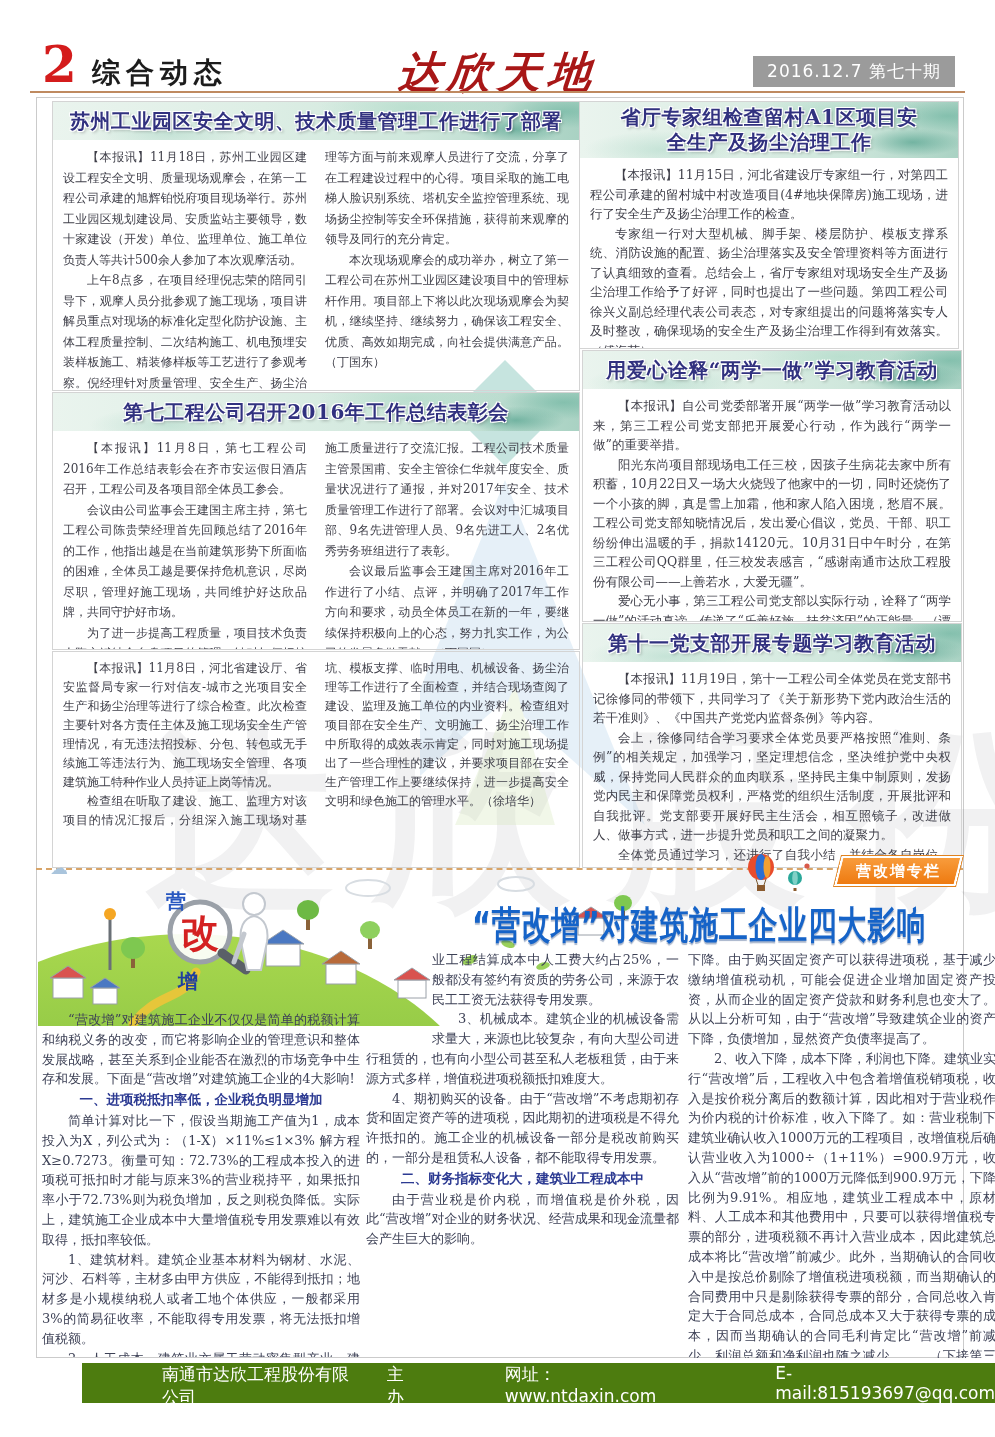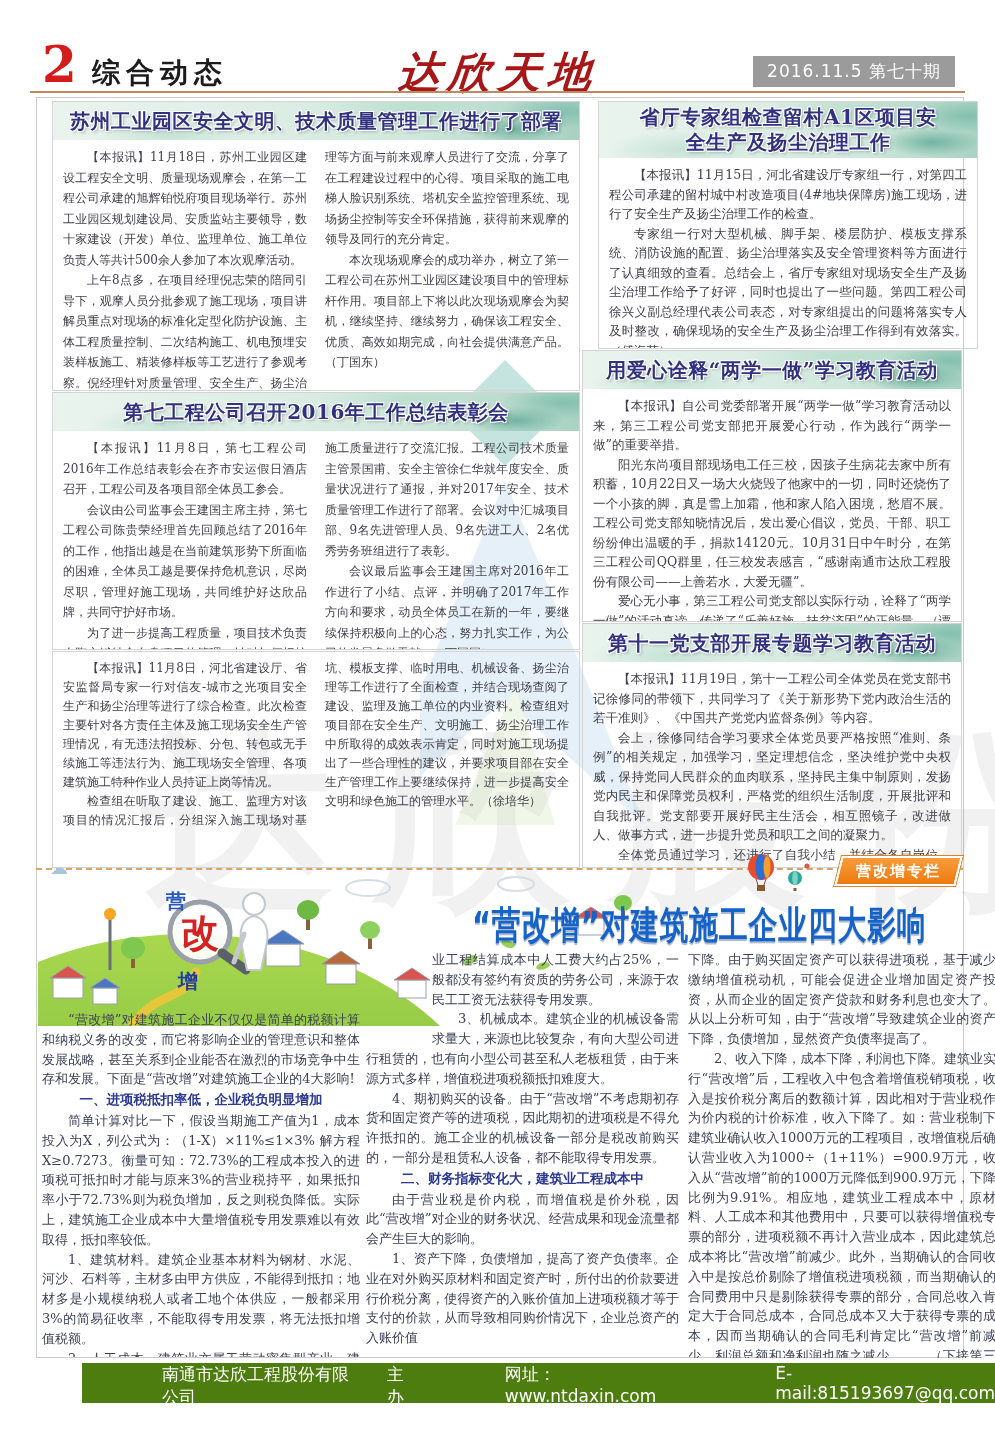--- a/index.html
+++ b/index.html
@@ -67,21 +67,21 @@
   .footerbar .f3{margin-left:88px;} .footerbar .f4{margin-left:92px;}
 </style>
 </head>
 <body>
 
 <div class="page">
 
   <div class="pageno">2</div>
   <div class="sectionname">综合动态</div>
   <div class="papertitle">达欣天地</div>
-  <div class="issuebox">2016.11.5 第七十期</div>
+  <div class="issuebox">2016.12.7 第七十期</div>
   <div class="mastrule"></div>
 
   <div class="frame"></div>
   <div class="wmtext">达欣股份</div>
   <svg class="wmlogo" width="230" height="480" viewBox="0 0 230 480">
     <polygon points="85,5 138,58 85,111 32,58" fill="#35a08e"></polygon>
     <path d="M85,125 L225,470 L85,345 L-55,470 Z" fill="#a8cde8"></path>
     <polygon points="95,330 135,470 35,470" fill="#cfe3b0"></polygon>
   </svg>
 
@@ -108,21 +108,21 @@
       </div>
   </section>
 
   <section class="article" style="left:52px;top:651px;width:526px;height:215px;">
     <div class="abody cols2 l3body">
         <p class="para">【本报讯】11月8日，河北省建设厅、省安监督局专家一行对信友-城市之光项目安全生产和扬尘治理等进行了综合检查。此次检查主要针对各方责任主体及施工现场安全生产管理情况，有无违法招投标、分包、转包或无手续施工等违法行为、施工现场安全管理、各项建筑施工特种作业人员持证上岗等情况。</p>
         <p class="para">检查组在听取了建设、施工、监理方对该项目的情况汇报后，分组深入施工现场对基坑、模板支撑、临时用电、机械设备、扬尘治理等工作进行了全面检查，并结合现场查阅了建设、监理及施工单位的内业资料。检查组对项目部在安全生产、文明施工、扬尘治理工作中所取得的成效表示肯定，同时对施工现场提出了一些合理性的建议，并要求项目部在安全生产管理工作上要继续保持，进一步提高安全文明和绿色施工的管理水平。（徐培华）</p>
       </div>
   </section>
 
-  <section class="article" style="left:598px;top:101px;width:378px;height:246px;">
+  <section class="article" style="left:579px;top:101px;width:378px;height:246px;">
     <div class="banner two">
       <h2>省厅专家组检查留村A1区项目安全生产及扬尘治理工作</h2>
     </div>
     <div class="abody rbody">
         <p class="para">【本报讯】11月15日，河北省建设厅专家组一行，对第四工程公司承建的留村城中村改造项目(4#地块保障房)施工现场，进行了安全生产及扬尘治理工作的检查。</p>
         <p class="para">专家组一行对大型机械、脚手架、楼层防护、模板支撑系统、消防设施的配置、扬尘治理落实及安全管理资料等方面进行了认真细致的查看。总结会上，省厅专家组对现场安全生产及扬尘治理工作给予了好评，同时也提出了一些问题。第四工程公司徐兴义副总经理代表公司表态，对专家组提出的问题将落实专人及时整改，确保现场的安全生产及扬尘治理工作得到有效落实。（傅海荣）</p>
       </div>
   </section>
 
   <section class="article" style="left:582px;top:350px;width:378px;height:270px;">
@@ -232,21 +232,20 @@
         <p class="sp indent">1、建筑材料。建筑企业基本材料为钢材、水泥、河沙、石料等，主材多由甲方供应，不能得到抵扣；地材多是小规模纳税人或者工地个体供应，一般都采用3%的简易征收率，不能取得专用发票，将无法抵扣增值税额。</p>
         <p class="sp indent">2、人工成本。建筑业亦属于劳动密集型产业，建筑</p>
       </div>
     <div class="spcol col2">
       <div class="hill-spacer"></div>
     <p class="sp noindent">业工程结算成本中人工费大约占25%，一般都没有签约有资质的劳务公司，来源于农民工工资无法获得专用发票。</p>
         <p class="sp indent">3、机械成本。建筑企业的机械设备需求量大，来源也比较复杂，有向大型公司进行租赁的，也有向小型公司甚至私人老板租赁，由于来源方式多样，增值税进项税额抵扣难度大。</p>
         <p class="sp indent">4、期初购买的设备。由于“营改增”不考虑期初存货和固定资产等的进项税，因此期初的进项税是不得允许抵扣的。施工企业的机械设备一部分是税改前购买的，一部分是租赁私人设备，都不能取得专用发票。</p>
         <h4>二、财务指标变化大，建筑业工程成本中</h4>
         <p class="sp indent">由于营业税是价内税，而增值税是价外税，因此“营改增”对企业的财务状况、经营成果和现金流量都会产生巨大的影响。</p>
-        <p class="sp indent">1、资产下降，负债增加，提高了资产负债率。企业在对外购买原材料和固定资产时，所付出的价款要进行价税分离，使得资产的入账价值加上进项税额才等于支付的价款，从而导致相同购价情况下，企业总资产的入账价值</p>
       </div>
     <div class="spcol col3">
         <p class="sp noindent">下降。由于购买固定资产可以获得进项税，基于减少缴纳增值税动机，可能会促进企业增加固定资产投资，从而企业的固定资产贷款和财务利息也变大了。从以上分析可知，由于“营改增”导致建筑企业的资产下降，负债增加，显然资产负债率提高了。</p>
         <p class="sp indent">2、收入下降，成本下降，利润也下降。建筑业实行“营改增”后，工程收入中包含着增值税销项税，收入是按价税分离后的数额计算，因此相对于营业税作为价内税的计价标准，收入下降了。如：营业税制下建筑业确认收入1000万元的工程项目，改增值税后确认营业收入为1000÷（1+11%）=900.9万元，收入从“营改增”前的1000万元降低到900.9万元，下降比例为9.91%。相应地，建筑业工程成本中，原材料、人工成本和其他费用中，只要可以获得增值税专票的部分，进项税额不再计入营业成本，因此建筑总成本将比“营改增”前减少。此外，当期确认的合同收入中是按总价剔除了增值税进项税额，而当期确认的合同费用中只是剔除获得专票的部分，合同总收入肯定大于合同总成本，合同总成本又大于获得专票的成本，因而当期确认的合同毛利肯定比“营改增”前减少，利润总额和净利润也随之减少。<span class="cont">（下接第三版）</span></p>
       </div>
   </section>
 
   <div class="footerbar">
     <span class="f1">南通市达欣工程股份有限公司</span>
     <span class="f2">主办</span>

